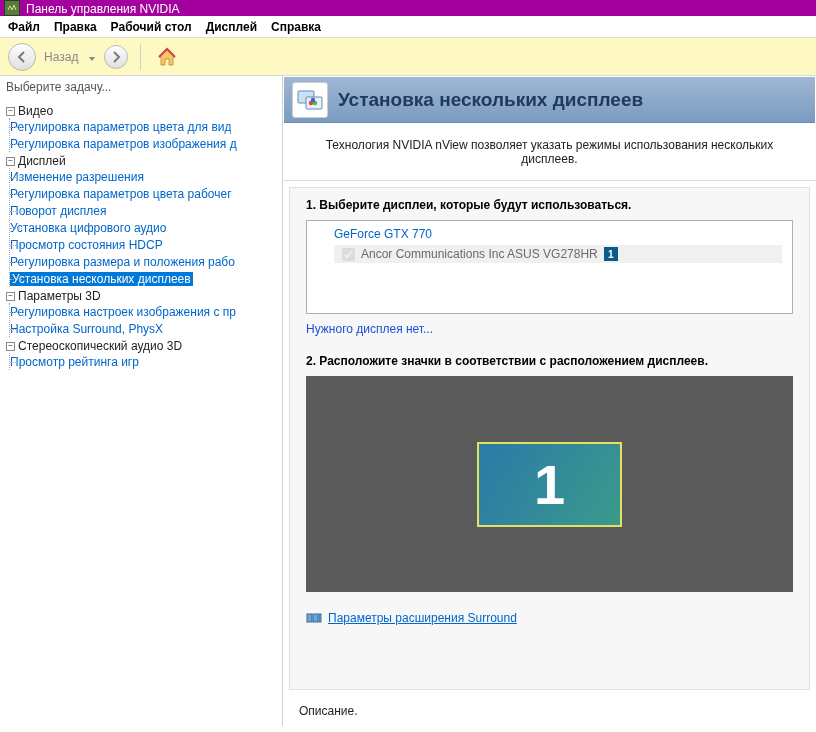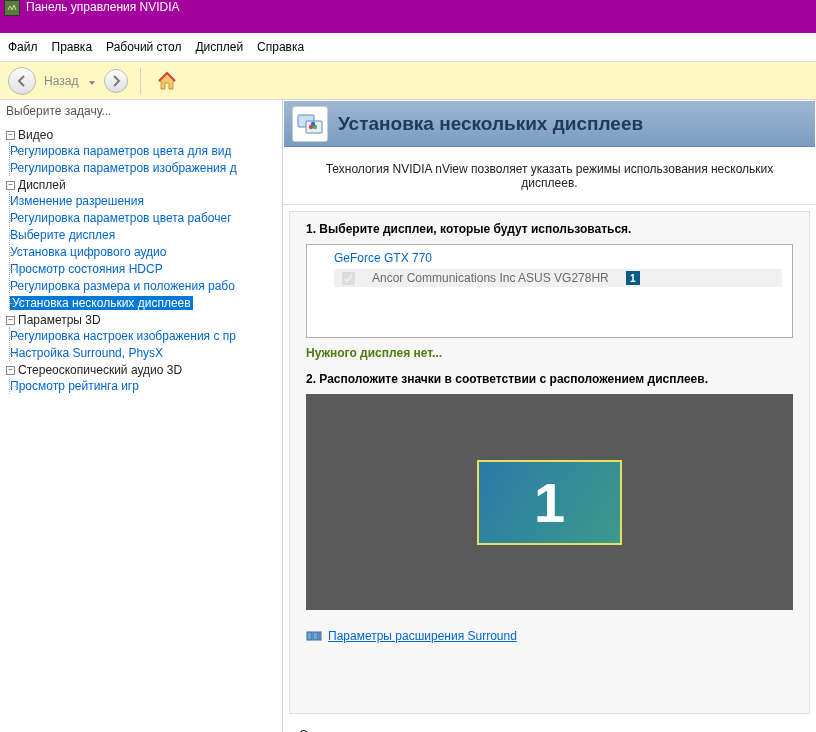--- a/index.html
+++ b/index.html
@@ -1,25 +1,25 @@
 <!DOCTYPE html>
 <html><head>
 <meta charset="utf-8">
 <style>
 * { margin: 0; padding: 0; box-sizing: border-box; font-family: "Segoe UI", Tahoma, sans-serif; }
 body { width: 816px; height: 732px; overflow: hidden; background: #fff; font-size: 12px; }
 
 
-.titlebar { height: 33px; background: #a3009e; display: flex; align-items: flex-start; padding-left: 4px; }
+.titlebar { height: 16px; background: #a3009e; display: flex; align-items: flex-end; padding-left: 4px; }
 .titlebar-icon { width: 16px; height: 16px; background: #5a7a3a; border: 1px solid #333; margin-right: 6px; display: flex; align-items: center; justify-content: center; }
 .titlebar-icon svg { width: 12px; height: 12px; }
 .titlebar-text { color: #fff; font-size: 12px; }
 
 
-.menubar { height: 29px; background: #fff; border-bottom: 1px solid #ddd; display: flex; align-items: center; padding-left: 8px; gap: 14px; }
+.menubar { height: 22px; background: #fff; border-bottom: 1px solid #ddd; display: flex; align-items: center; padding-left: 8px; gap: 14px; font-weight: bold; }
 .menubar-item { color: #000; font-size: 12px; cursor: default; }
 
 
 .toolbar { height: 38px; background: #fef9c3; display: flex; align-items: center; padding-left: 8px; gap: 6px; border-bottom: 1px solid #d8d8d8; }
 .nav-btn { width: 28px; height: 28px; border-radius: 50%; background: linear-gradient(#fdfdfd,#e0e0e0); border: 1px solid #b8b8b8; display: flex; align-items: center; justify-content: center; box-shadow: inset 0 1px 0 #fff; }
 .nav-btn svg { width: 14px; height: 14px; fill: #7a7a7a; }
 .nav-label { color: #888; font-size: 12px; margin-left: 2px; margin-right: 4px; }
 .nav-dd { width: 10px; height: 10px; }
 .nav-dd svg { width: 8px; height: 8px; fill: #888; }
 .nav-btn.small { width: 24px; height: 24px; }
@@ -49,27 +49,27 @@
 .page-header { background: linear-gradient(#9fb7d4, #7a9cc0); height: 46px; display: flex; align-items: center; padding-left: 8px; border-bottom: 1px solid #6a8ab0; margin: 1px; }
 .page-header-icon { width: 36px; height: 36px; background: #fff; border: 1px solid #ccc; border-radius: 3px; display: flex; align-items: center; justify-content: center; margin-right: 10px; position: relative; }
 .page-header-icon svg { width: 28px; height: 28px; }
 .page-title { color: #223a5a; font-size: 19px; font-weight: bold; }
 .page-desc { text-align: center; padding: 14px 20px; font-size: 12px; color: #222; border-bottom: 1px solid #ddd; }
 .page-body { padding: 10px 16px 0 16px; flex: 1; overflow: hidden; background: #f7f7f7; margin: 6px; border: 1px solid #e0e0e0; }
 .section-label { font-size: 12px; font-weight: bold; color: #000; margin-bottom: 8px; }
 
 .display-box { border: 1px solid #b0b0b0; background: #fff; padding: 6px 10px 50px 27px; margin-bottom: 8px; }
 .gpu-name { color: #0066cc; font-size: 12px; margin-bottom: 4px; }
-.display-row { display: flex; align-items: center; height: 18px; background: #f0f0f0; padding-left: 8px; gap: 17px; }
+.display-row { display: flex; align-items: center; height: 18px; background: #f0f0f0; padding-left: 8px; gap: 6px; }
 .display-row input[type="checkbox"] { width: 13px; height: 13px; }
 .display-row input[type="checkbox"]:disabled { opacity: 0.6; }
 .display-row .disp-label { color: #6a6a6a; font-size: 12px; }
 .disp-badge { background: #0a5a8a; color: #fff; width: 14px; height: 14px; display: inline-flex; align-items: center; justify-content: center; font-size: 10px; font-weight: bold; }
 
-.link-missing { color: #4d7c0f; font-size: 12px; margin-bottom: 12px; display: inline-block; cursor: pointer; font-weight: bold; }
+.link-missing { color: #1d4ed8; font-size: 12px; margin-bottom: 18px; display: inline-block; cursor: pointer; }
 
 .arrange-area { background: #5a5a5a; height: 216px; display: flex; align-items: center; justify-content: center; margin-bottom: 18px; }
 .monitor-rect { width: 145px; height: 85px; border: 2px solid #e6e060; background: linear-gradient(120deg, #2b7aa8 0%, #3a9a8a 100%); display: flex; align-items: center; justify-content: center; }
 .monitor-num { color: #fff; font-size: 56px; font-weight: bold; }
 
 .surround-row { display: flex; align-items: center; gap: 6px; }
 .surround-icon { width: 16px; height: 16px; }
 .surround-link { color: #0066cc; font-size: 12px; text-decoration: underline; cursor: pointer; }
 
 .desc-bar { padding: 8px 16px; font-size: 12px; color: #222; }
@@ -148,21 +148,21 @@
             <span class="tree-cat-label">Дисплей</span>
           </span>
         <div class="tree-children">
           <div class="tree-item">
               <span class="tree-link">Изменение разрешения</span>
             </div>
           <div class="tree-item">
               <span class="tree-link">Регулировка параметров цвета рабочег</span>
             </div>
           <div class="tree-item">
-              <span class="tree-link">Выберите дисплея</span>
+              <span class="tree-link">Поворот дисплея</span>
             </div>
           <div class="tree-item">
               <span class="tree-link">Установка цифрового аудио</span>
             </div>
           <div class="tree-item">
               <span class="tree-link">Просмотр состояния HDCP</span>
             </div>
           <div class="tree-item">
               <span class="tree-link">Регулировка размера и положения рабо</span>
             </div>

